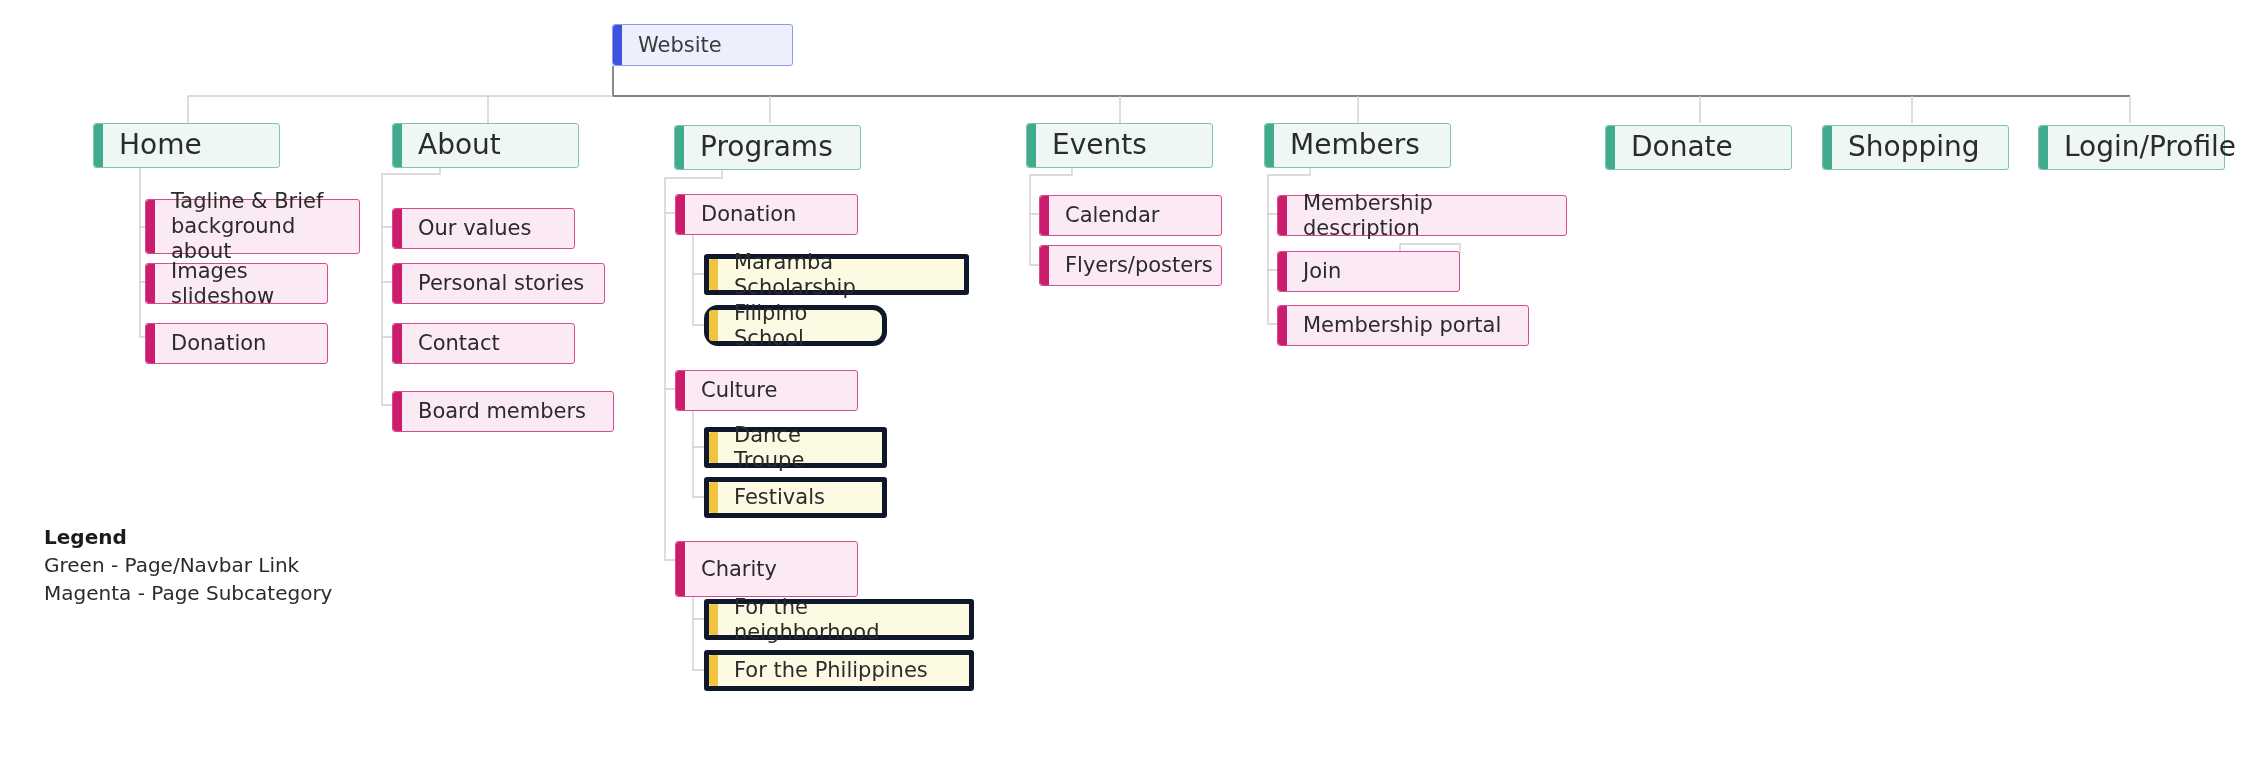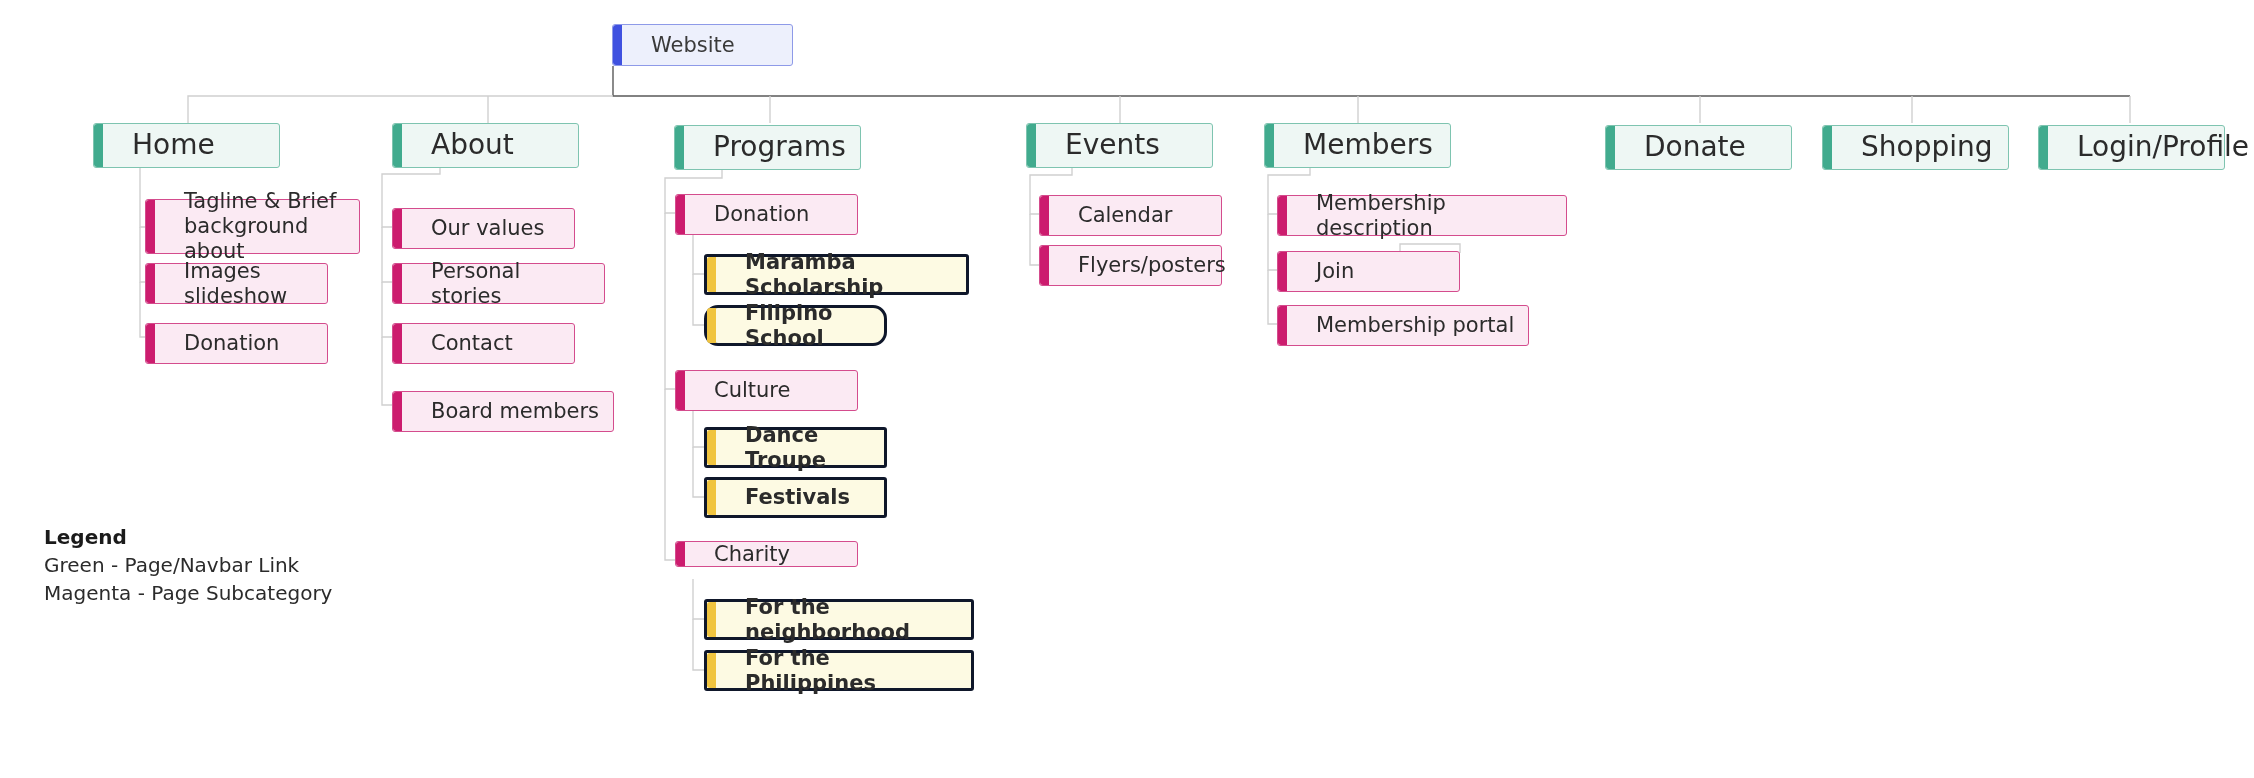--- a/index.html
+++ b/index.html
@@ -22,21 +22,21 @@
     z-index:2;
   }
   .node .bar{
     position:absolute;
     left:0;top:0;bottom:0;
     width:9px;
     border-radius:3px 0 0 3px;
   }
   .node .txt{
     position:relative;
-    padding-left:38px;
+    padding-left:25px;
     padding-right:10px;
     line-height:1.15;
     white-space:pre-line;
     color:#2b2b2b;
   }
 
   
   .n-root{
     background:#edf0fc;
     border:1px solid #8e9ae8;
@@ -56,22 +56,21 @@
   .n-magenta{
     background:#fbeaf3;
     border:1px solid #d44c8d;
   }
   .n-magenta .bar{background:#cc1c6e;}
   .n-magenta .txt{font-size:21px;}
 
   
   .n-yellow{
     background:#fdfae3;
-    border:3px solid #0f172a;
-    font-weight:bold;
+    border:5px solid #0f172a;
   }
   .n-yellow .bar{background:#f0c43f;}
   .n-yellow .txt{font-size:21px;}
 
   .n-two-line .txt{line-height:1.18;}
 
   #legend{
     position:absolute;
     left:44px;top:525px;
     z-index:3;
@@ -232,21 +231,21 @@
   </div>
   <div class="node n-yellow" style="left:704px;top:427px;width:183px;height:41px;">
     <span class="bar"></span>
     <span class="txt">Dance Troupe</span>
   </div>
   <div class="node n-yellow" style="left:704px;top:477px;width:183px;height:41px;">
     <span class="bar"></span>
     <span class="txt">Festivals</span>
   </div>
 
-  <div class="node n-magenta" style="left:675px;top:541px;width:183px;height:26px;">
+  <div class="node n-magenta" style="left:675px;top:541px;width:183px;height:56px;">
     <span class="bar"></span>
     <span class="txt">Charity</span>
   </div>
   <div class="node n-yellow" style="left:704px;top:599px;width:270px;height:41px;">
     <span class="bar"></span>
     <span class="txt">For the neighborhood</span>
   </div>
   <div class="node n-yellow" style="left:704px;top:650px;width:270px;height:41px;">
     <span class="bar"></span>
     <span class="txt">For the Philippines</span>

